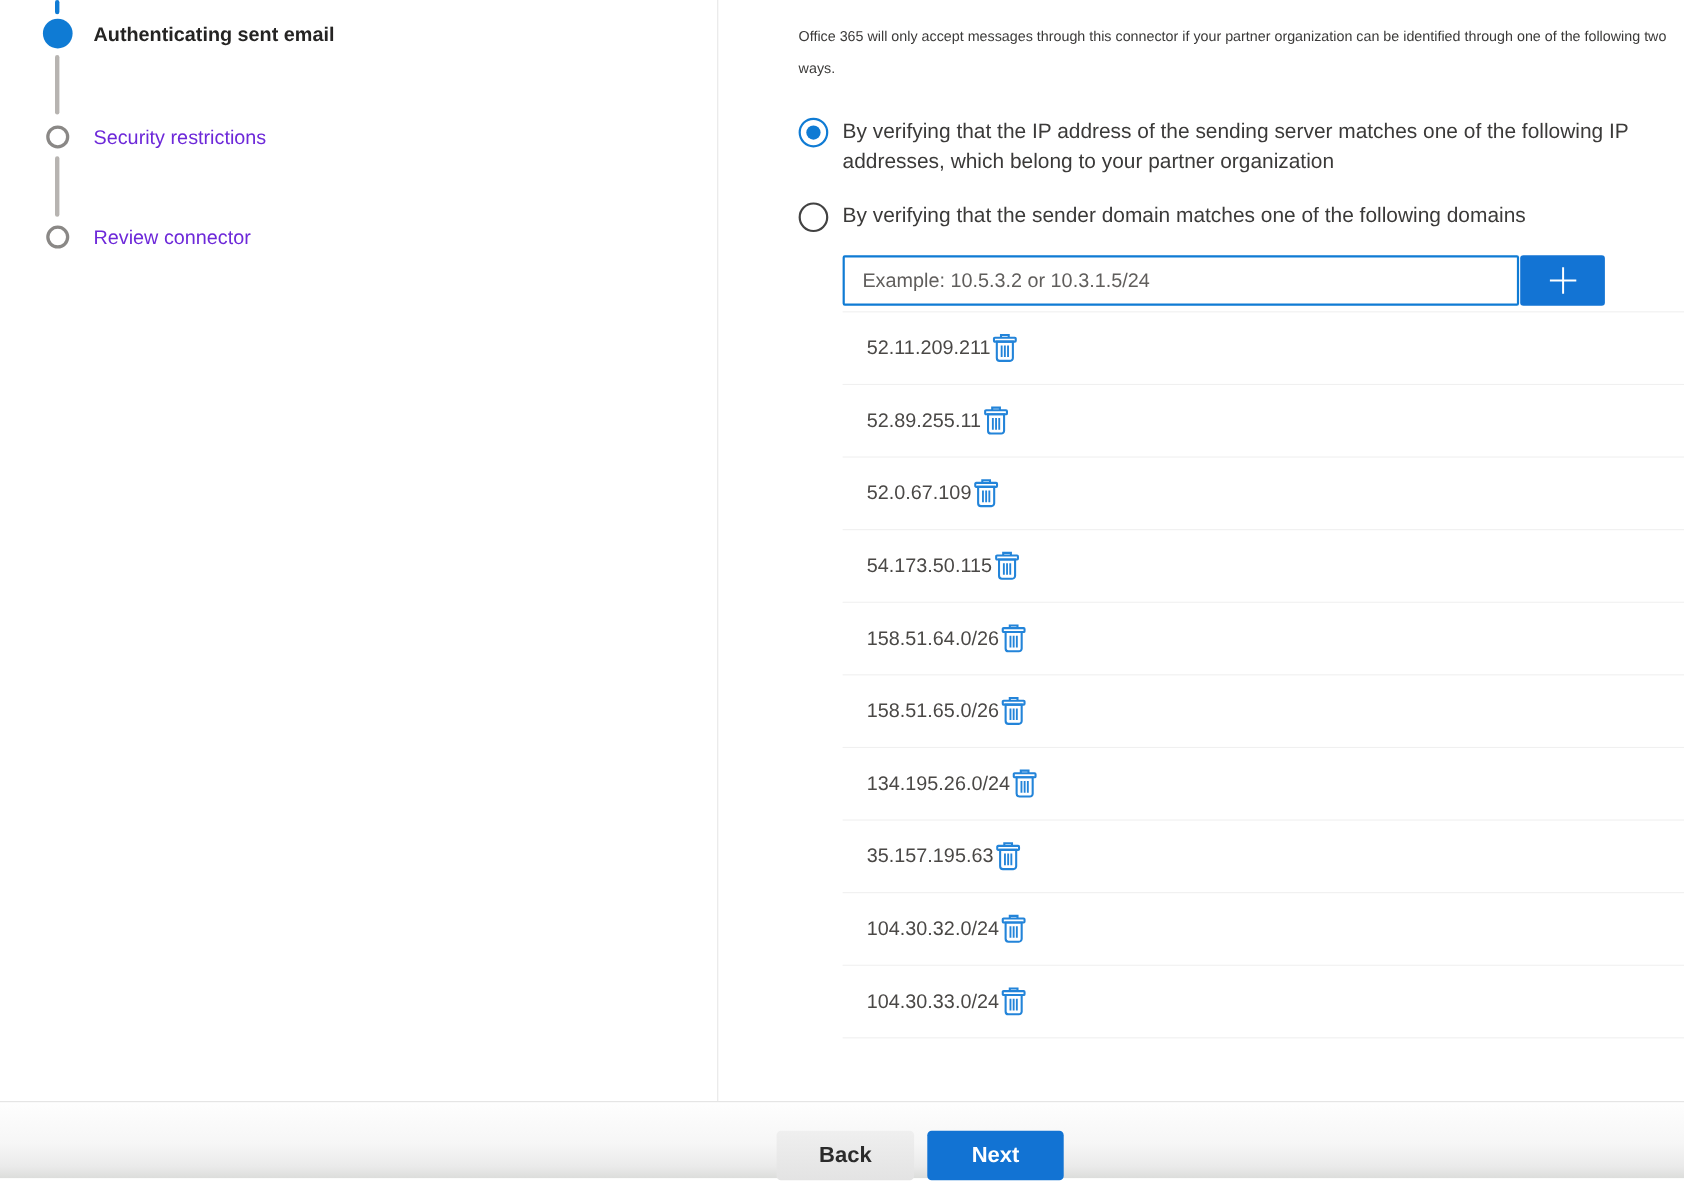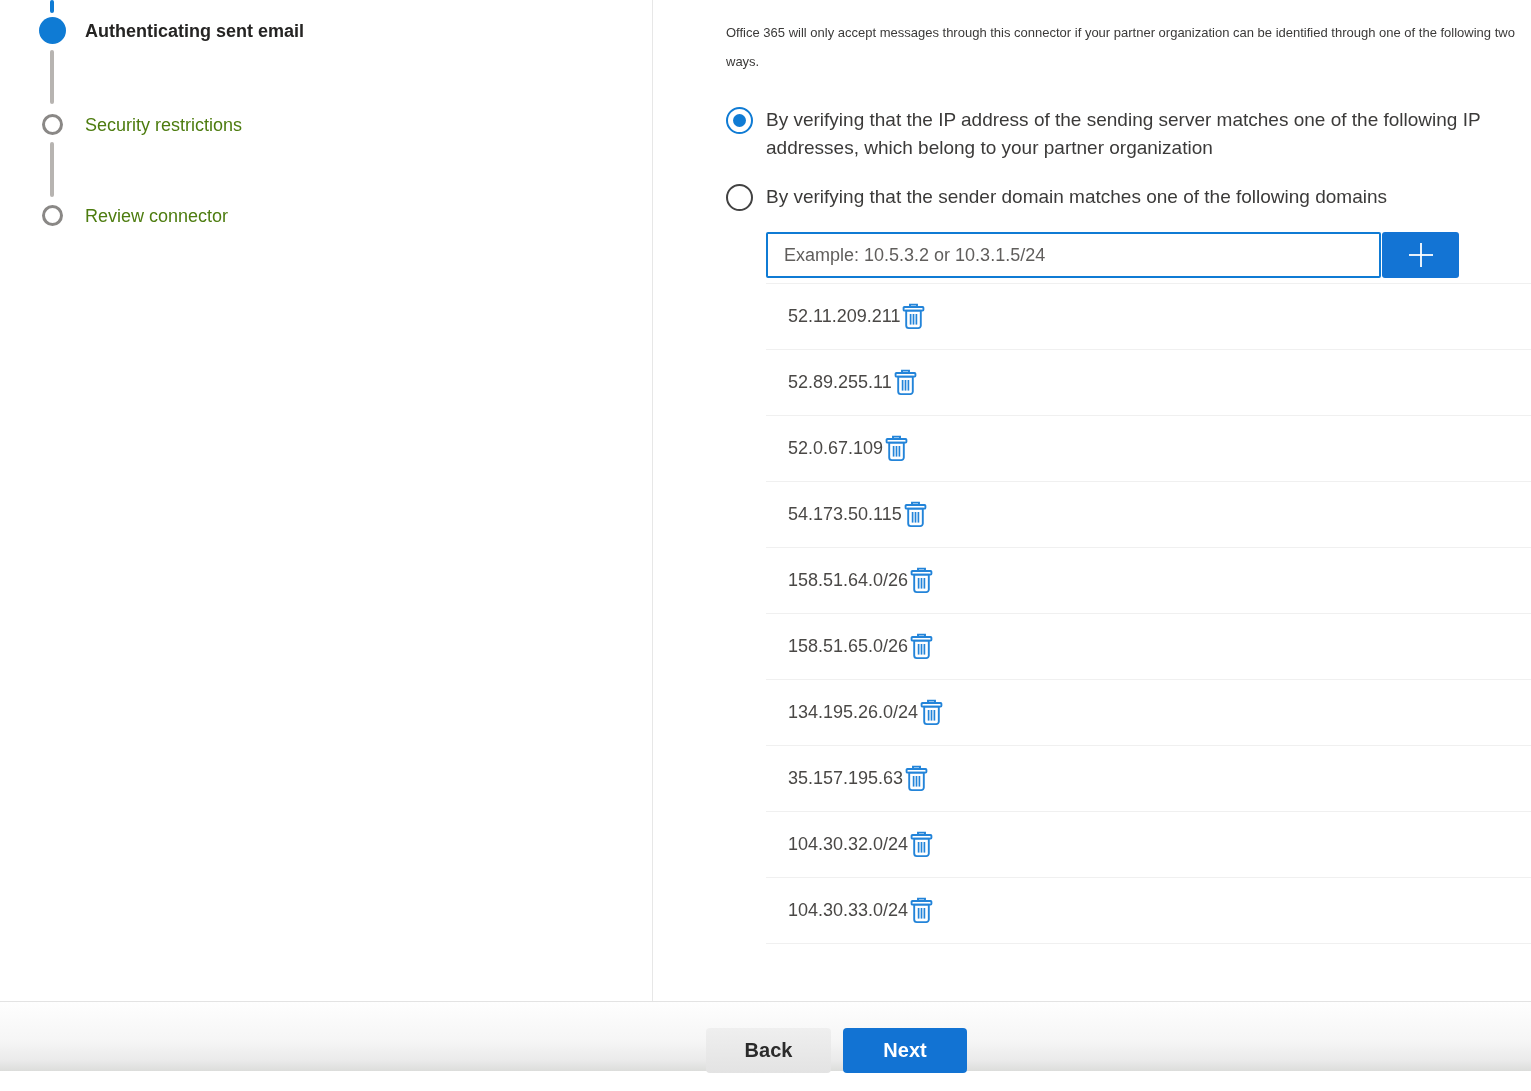--- a/index.html
+++ b/index.html
@@ -14,21 +14,21 @@
   
   .sidebar { position:relative; width:653px; flex-shrink:0; border-right:1px solid #e7e7e7; background:#fff; }
   .seg { position:absolute; left:50px; width:4px; background:#b7b4b1; border-radius:2px; }
   .seg-top { top:0; height:13px; background:#0f7bd4; }
   .seg-a { top:50px; height:54px; }
   .seg-b { top:142px; height:55px; }
   .dot-active { position:absolute; left:39px; top:17px; width:27px; height:27px; border-radius:50%; background:#0f7bd4; }
   .dot-empty { position:absolute; left:42px; width:21px; height:21px; border-radius:50%; border:3px solid #8a8886; background:#fff; }
   .dot-2 { top:114px; }
   .dot-3 { top:205px; }
-  .step-label { position:absolute; left:85px; font-size:18px; line-height:22px; color:#4d7c0f; white-space:nowrap; }
+  .step-label { position:absolute; left:85px; font-size:18px; line-height:22px; color:#6d28d9; white-space:nowrap; }
   .step-label.active { top:20px; font-weight:700; color:#252423; }
   .step-label.l2 { top:114px; }
   .step-label.l3 { top:205px; }
 
   
   .content { flex:1; padding:18px 18px 0 73px; }
   .description { font-size:13px; line-height:29px; color:#3b3a39; max-width:897px; }
   .options { margin-top:30px; }
   .option { display:flex; align-items:flex-start; margin-bottom:21px; }
   .radio { width:27px; height:27px; border:2px solid #424242; border-radius:50%; background:#fff;

